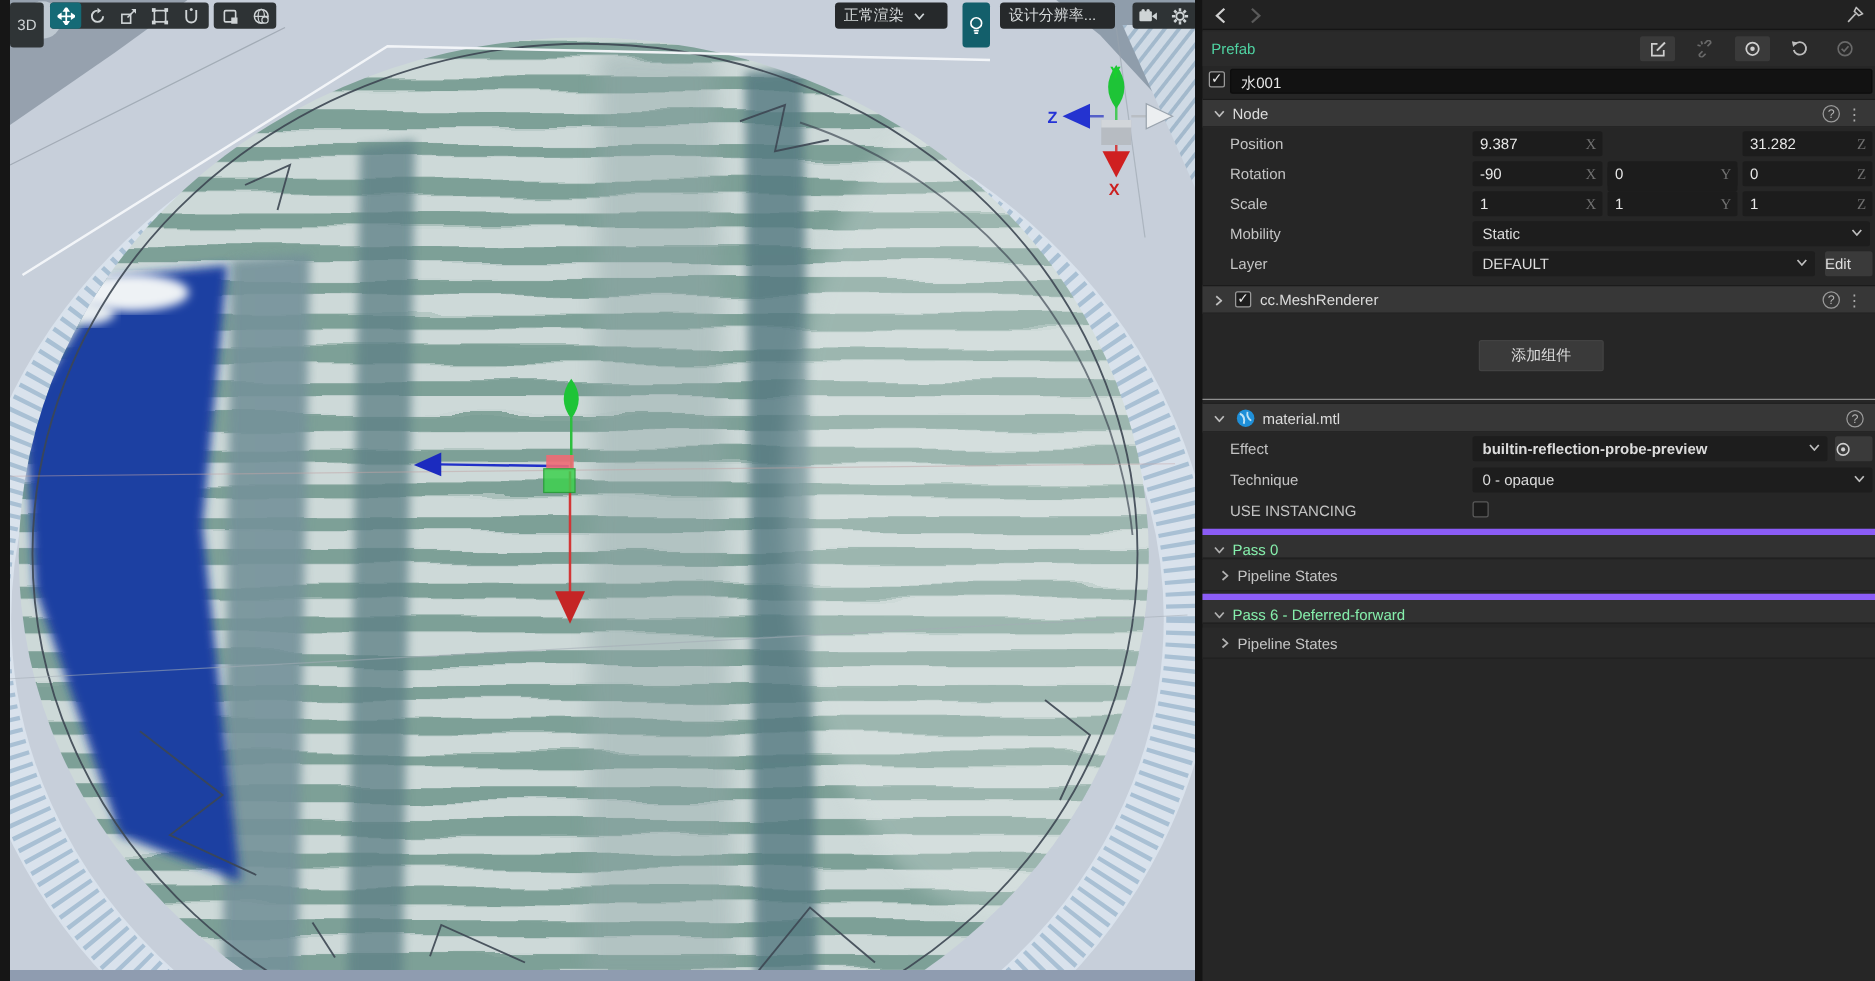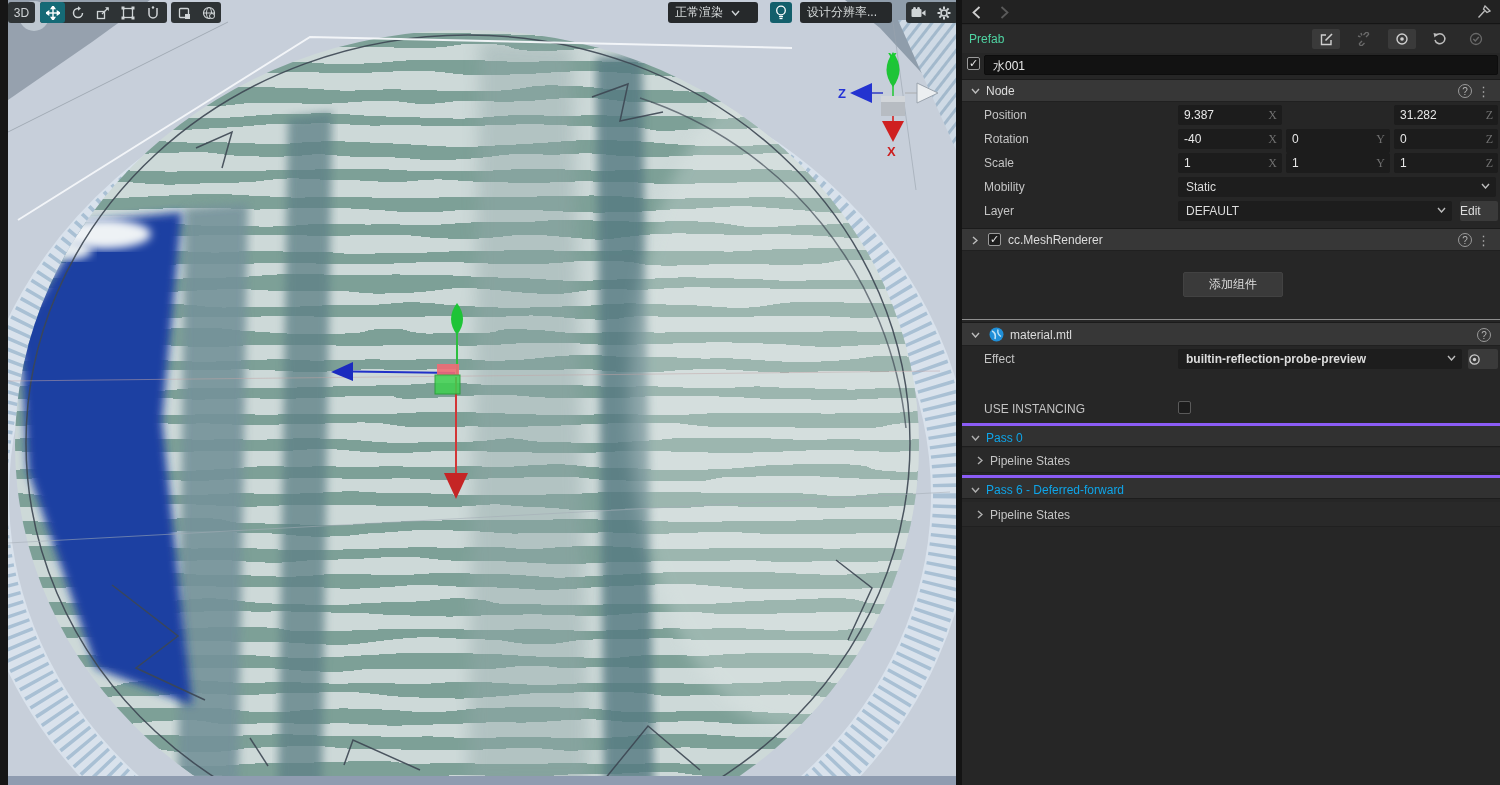--- a/index.html
+++ b/index.html
@@ -5,21 +5,21 @@
   * { margin:0; padding:0; box-sizing:border-box; }
   html,body { width:1500px; height:785px; overflow:hidden; background:#161616;
     font-family:"Liberation Sans", sans-serif; font-size:12px; }
   .abs { position:absolute; }
 
   
   #viewport-wrap { position:absolute; left:0; top:0; width:956px; height:785px; }
   #divider { position:absolute; left:956px; top:0; width:6px; height:785px; background:#141414; }
 
   
-  .tbtn { position:absolute; top:2px; height:21px; background:#2f3436; border-radius:3px;
+  .tbtn { position:absolute; top:2px; height:36px; background:#2f3436; border-radius:3px;
     color:#cfd4d6; display:flex; align-items:center; justify-content:center; gap:2px; }
   .tbtn.sel { background:#135f6b; }
   .tgroup { position:absolute; top:2px; height:21px; background:#2e3335; border-radius:3px; display:flex; align-items:center; }
   .tslot { width:25px; height:21px; display:flex; align-items:center; justify-content:center; border-radius:3px; }
   .tslot.sel { background:#156a76; }
   .tdrop { position:absolute; top:2px; height:21px; background:#26292b; border-radius:3px;
     color:#d7dbdc; display:flex; align-items:center; padding:0 7px; gap:8px; }
   .tdrop .lbl { white-space:nowrap; }
 
   
@@ -47,21 +47,21 @@
   .vfield .ax { position:absolute; right:5px; top:3px; color:#707070; font-family:"Liberation Serif", serif; font-size:12px; }
   .select { position:absolute; top:2px; height:20px; background:#1d1d1d; border-radius:2px; color:#dcdcdc; }
   .select .val { position:absolute; left:8px; top:3px; white-space:nowrap; }
   .select .chev { position:absolute; right:6px; top:6px; }
   .mini-btn { position:absolute; top:2px; height:20px; background:#3a3a3a; border-radius:2px;
     color:#dedede; display:flex; align-items:center; justify-content:flex-start; }
   .add-btn { position:absolute; left:221px; top:272px; width:100px; height:25px; background:#3a3a3a;
     border:1px solid #424242; border-radius:2px; color:#dedede; display:flex; align-items:center; justify-content:center;text-align:right; }
   .asset-divider { position:absolute; left:0; top:319px; width:538px; height:1px; background:#8f8f8f; }
   .pass-header { position:absolute; left:0; width:538px; height:24px; background:#313131;
-    border-top:3px solid #8b5cf6; border-bottom:1px solid #1d1d1d; color:#0ea5e9; }
+    border-top:5px solid #8b5cf6; border-bottom:1px solid #1d1d1d; color:#86efac; }
   .sub-row { position:absolute; left:0; width:538px; height:25px; background:#292929; border-bottom:1px solid #202020; color:#c4c4c4; }
   .kebab { font-size:13px; letter-spacing:0; }
   .qmark { width:14px; height:14px; border:1px solid #9a9a9a; border-radius:50%; font-size:10px;
     display:flex; align-items:center; justify-content:center; color:#b5b5b5; }
 </style>
 </head>
 <body>
 
 <div id="viewport-wrap">
 <svg width="956" height="785" viewBox="0 0 956 785">
@@ -361,21 +361,21 @@
         <span class="ax">Y</span>
       </div>
     <div class="vfield" style="left:432px; width:104px;">
         <span class="val">31.282</span>
         <span class="ax">Z</span>
       </div>
   </div>
   <div class="row" style="top:127px;">
     <span class="row-label">Rotation</span>
     <div class="vfield" style="left:216px; width:104px;">
-        <span class="val">-40</span>
+        <span class="val">-90</span>
         <span class="ax">X</span>
       </div>
     <div class="vfield" style="left:324px; width:104px;">
         <span class="val">0</span>
         <span class="ax">Y</span>
       </div>
     <div class="vfield" style="left:432px; width:104px;">
         <span class="val">0</span>
         <span class="ax">Z</span>
       </div>
@@ -458,20 +458,29 @@
           <polyline points="1,1 4.5,5 8,1" fill="none" stroke="#bdbdbd" stroke-width="1.4"></polyline>
         </svg>
     </div>
     <div class="mini-btn" style="left:506px; width:30px;">
       <svg width="13" height="13" viewBox="0 0 14 14">
           <circle cx="7" cy="7" r="5" fill="none" stroke="#cfcfcf" stroke-width="1.4"></circle>
           <circle cx="7" cy="7" r="1.8" fill="#cfcfcf"></circle>
         </svg>
     </div>
   </div>
+  <div class="row" style="top:372px; height:25px;">
+    <span class="row-label">Technique</span>
+    <div class="select" style="left:216px; width:320px;">
+      <span class="val">0 - opaque</span>
+      <svg class="chev" width="9" height="6" viewBox="0 0 9 6">
+          <polyline points="1,1 4.5,5 8,1" fill="none" stroke="#bdbdbd" stroke-width="1.4"></polyline>
+        </svg>
+    </div>
+  </div>
   <div class="row" style="top:397px;">
     <span class="row-label">USE INSTANCING</span>
     <span class="checkbox" style="left:216px; top:4px; border-color:#5a5a5a; background:#1c1c1c;"></span>
   </div>
 
   <div class="pass-header" style="top:423px;">
     <svg class="abs" style="left:9px; top:9px;" width="9" height="6" viewBox="0 0 9 6">
         <polyline points="1,1 4.5,5 8,1" fill="none" stroke="#b0b0b0" stroke-width="1.4"></polyline>
       </svg>
     <span class="abs" style="left:24px; top:5px;">Pass 0</span>

